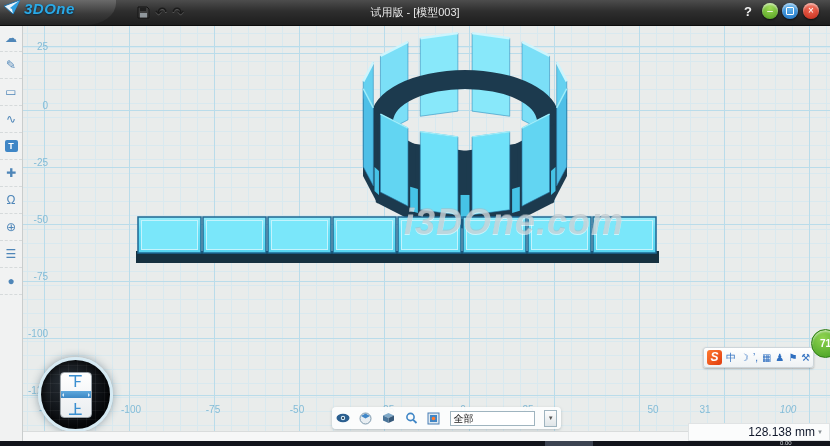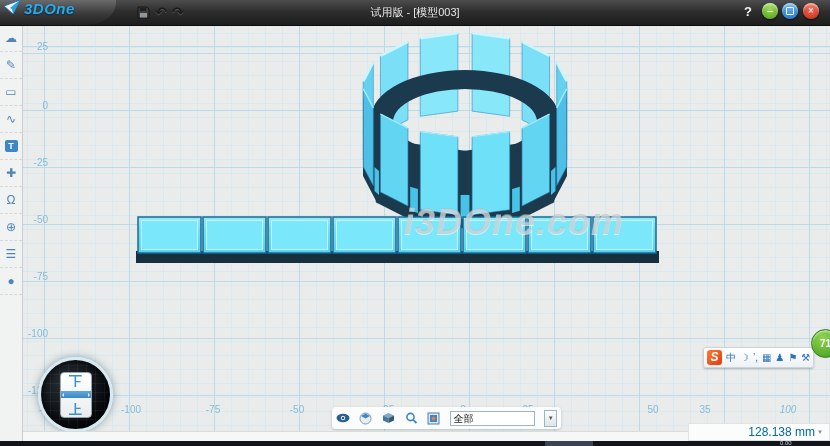--- a/index.html
+++ b/index.html
@@ -82,21 +82,21 @@
   .badge{position:absolute;left:811px;top:329px;width:27px;height:27px;border-radius:50%;z-index:27;
     background:radial-gradient(circle at 40% 30%,#8fd44f,#3f9a1f);border:1px solid #2e7d14;color:#fff;
     font-size:10px;font-weight:bold;display:flex;align-items:center;justify-content:center;cursor:pointer;
     box-shadow:inset 0 2px 2px rgba(255,255,255,.5);}
   
   .statusbar{position:absolute;left:0;top:431px;width:830px;height:10px;background:#f6f7f7;
     border-top:1px solid #d9dcdc;z-index:28;}
   .meas-chip{position:absolute;right:0;top:423px;width:142px;height:18px;background:#fbfcfc;z-index:29;
     border:1px solid #e0e3e4;display:flex;align-items:center;justify-content:flex-end;gap:2px;
     padding-right:6px;box-sizing:border-box;}
-  .meas-text{font-size:12px;color:#0369a1;}
+  .meas-text{font-size:12px;color:#0f172a;}
   .meas-arrow{font-size:6px;color:#8a9094;cursor:pointer;}
   .taskbar{position:absolute;left:0;top:441px;width:830px;height:5px;background:#12141b;z-index:45;}
   .task-seg{position:absolute;left:545px;top:0;width:48px;height:5px;background:#3c4351;cursor:pointer;}
   .task-num{position:absolute;left:780px;top:-1px;font-size:6px;color:#cfd3d8;}
 </style>
 </head>
 <body>
 
 <div class="titlebar">
   <div class="logo-plate">
@@ -235,21 +235,21 @@
       <span class="rlabel vlab" style="top: 303px;">-100</span>
       <span class="rlabel vlab" style="top: 360px;">-125</span>
       <span class="rlabel hlab" style="left: 27px;">-125</span>
       <span class="rlabel hlab" style="left: 109px;">-100</span>
       <span class="rlabel hlab" style="left: 191px;">-75</span>
       <span class="rlabel hlab" style="left: 275px;">-50</span>
       <span class="rlabel hlab" style="left: 365px;">-25</span>
       <span class="rlabel hlab" style="left: 441px;">0</span>
       <span class="rlabel hlab" style="left: 506px;">25</span>
       <span class="rlabel hlab" style="left: 631px;">50</span>
-      <span class="rlabel hlab" style="left: 683px;">35</span>
+      <span class="rlabel hlab" style="left: 683px;">31</span>
       <span class="rlabel hlab" style="left: 766px; font-style: italic;">100</span>
     </div>
 </div>
 
 <div class="viewnav">
   <div class="viewcard">
     <span class="glyph flip">上</span>
     <span class="bar"></span>
     <span class="glyph">上</span>
   </div>

